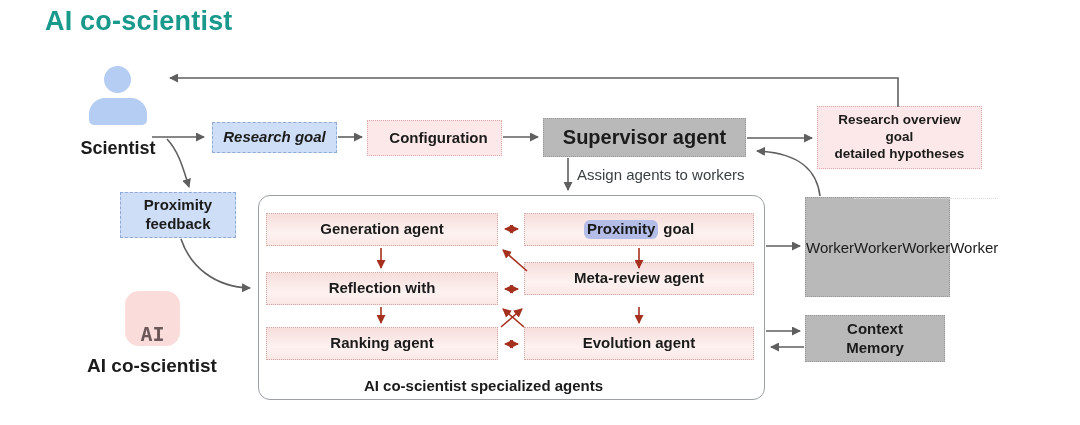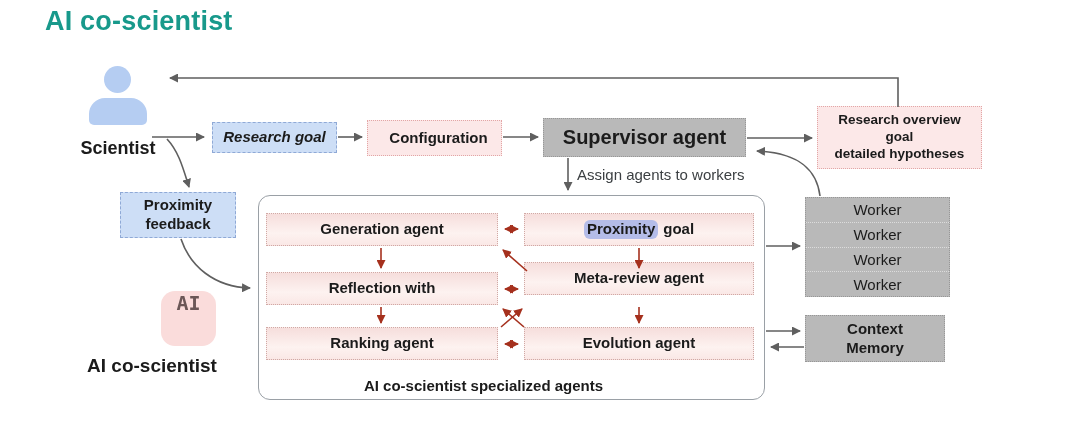--- a/index.html
+++ b/index.html
@@ -9,21 +9,21 @@
   }
   .abs{position:absolute;}
   #title{left:45px;top:6px;font-size:27px;font-weight:600;color:#18998b;letter-spacing:.2px;}
   
   #person-head{left:104px;top:66px;width:27px;height:27px;border-radius:50%;background:#b5cdf2;}
   #person-body{left:89px;top:98px;width:58px;height:27px;border-radius:16px 16px 5px 5px;background:#b5cdf2;}
   .actor-label{font-weight:bold;font-size:18px;text-align:center;}
   #scientist-label{left:58px;top:138px;width:120px;}
   #ai-label{left:52px;top:355px;width:200px;font-size:19px;}
   #ai-badge{left:125px;top:291px;width:55px;height:55px;border-radius:14px;background:#fadcdb;
-    display:flex;align-items:flex-start;justify-content:center;margin-left:36px;}
+    display:flex;align-items:flex-end;justify-content:center;}
   #ai-badge span{font-family:"DejaVu Sans Mono",monospace;font-weight:bold;font-size:20px;color:#6b5757;}
   
   .node{display:flex;align-items:center;justify-content:center;text-align:center;
     font-weight:bold;font-size:15px;line-height:1.25;box-sizing:border-box;}
   .blue{background:#cddef6;border:1.6px dashed #8fa9d6;}
   .pink{background:#fce8e8;border:1.6px dotted #e2a6a6;}
   .gray{background:#b9b9b9;border:1.6px dotted #979797;}
   #research-goal{left:212px;top:122px;width:125px;height:31px;font-style:italic;}
   #configuration{left:367px;top:120px;width:135px;height:36px;padding-left:8px;}
   #supervisor{left:543px;top:118px;width:203px;height:39px;font-size:20px;}
@@ -38,21 +38,21 @@
   #agent-generation{left:266px;top:213px;width:232px;height:33px;}
   #agent-proximity{left:524px;top:213px;width:230px;height:33px;}
   #agent-reflection{left:266px;top:272px;width:232px;height:33px;}
   #agent-meta{left:524px;top:262px;width:230px;height:33px;}
   #agent-ranking{left:266px;top:327px;width:232px;height:33px;}
   #agent-evolution{left:524px;top:327px;width:230px;height:33px;}
   #proximity-highlight{background:#b4bce8;padding:0 3px;border-radius:6px;}
   #proximity-rest{margin-left:5px;}
   #container-label{left:258px;top:377px;width:451px;text-align:center;font-weight:bold;font-size:15px;}
   
-  #worker-box{left:805px;top:197px;width:143px;height:98px;display:flex;flex-direction:column;}
+  #worker-box{left:805px;top:197px;width:143px;height:98px;display:flex;}
   .worker-row{flex:1;display:flex;align-items:center;justify-content:center;font-size:15px;}
   .worker-row + .worker-row{border-top:1.5px dotted #dcdcdc;}
   #context-memory{left:805px;top:315px;width:140px;height:47px;flex-direction:column;}
   #connectors{left:0;top:0;pointer-events:none;}
 </style>
 </head>
 <body>
 
 <div id="stage">
 

